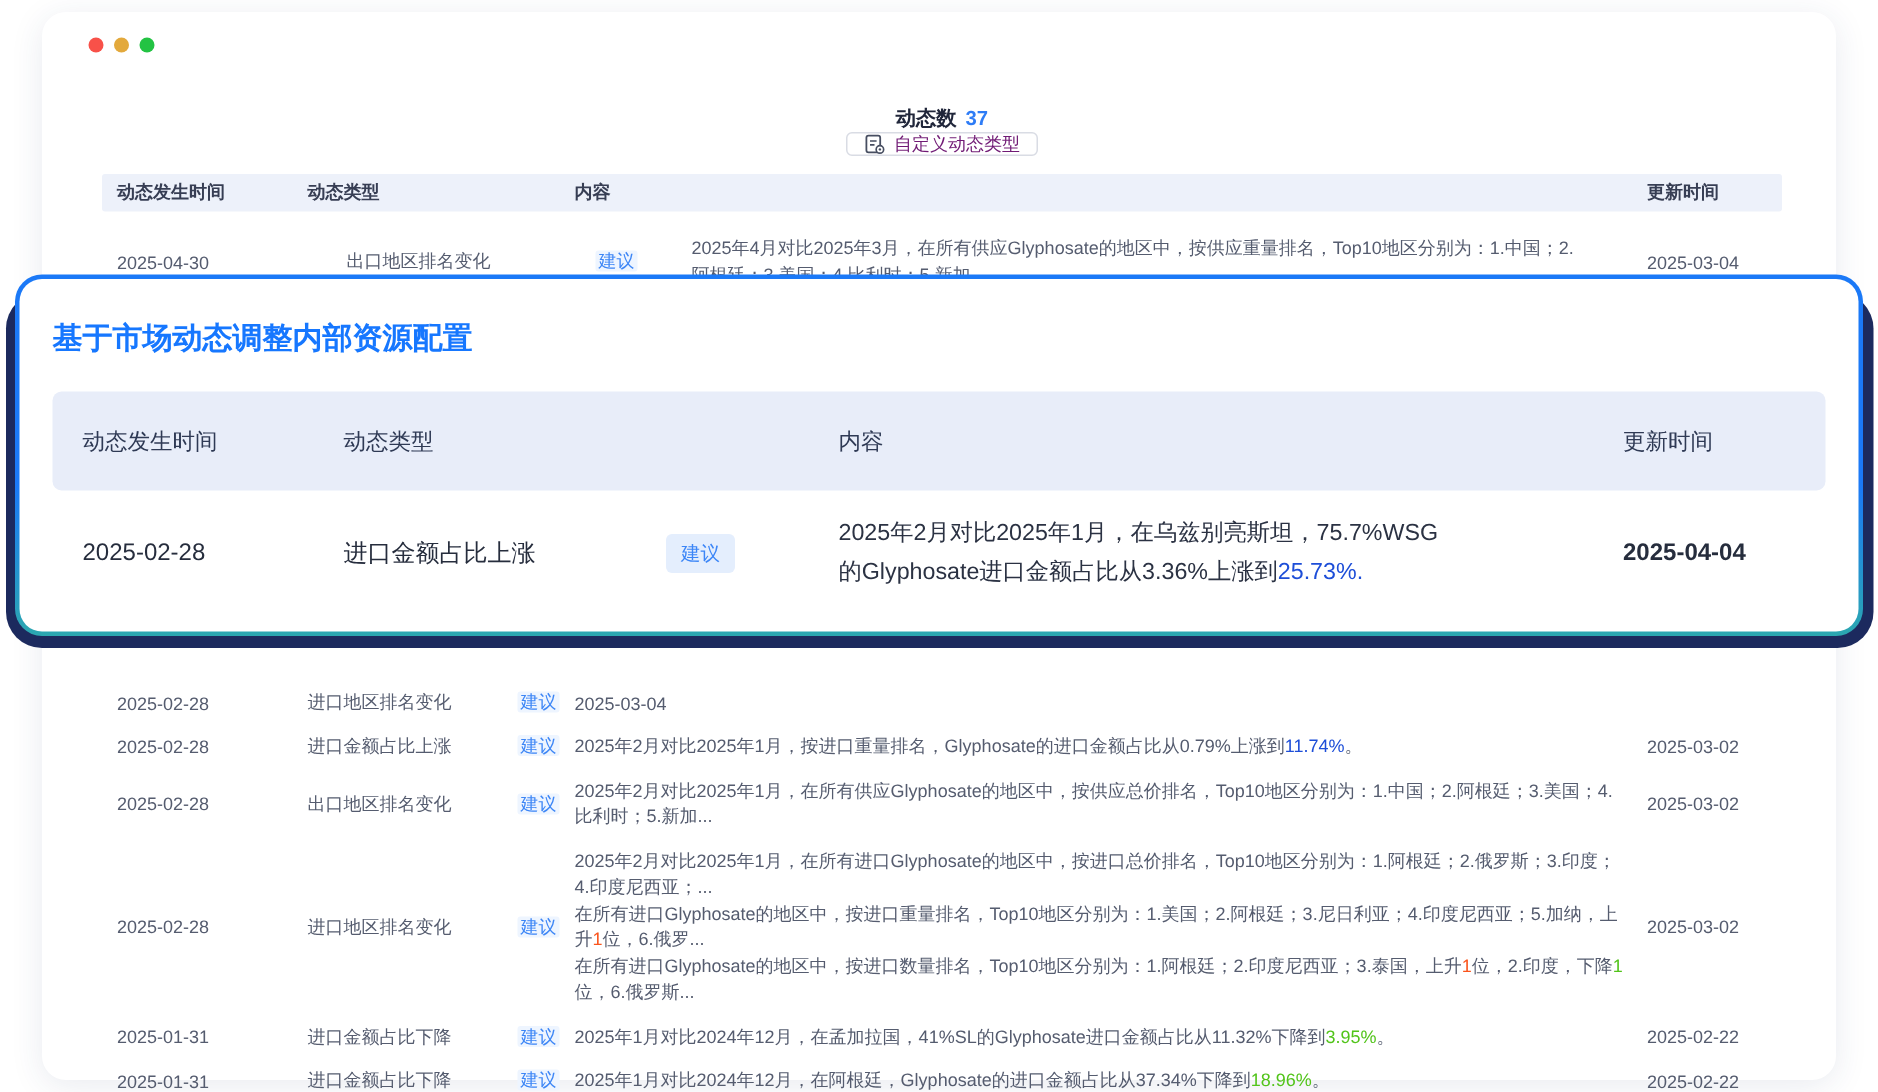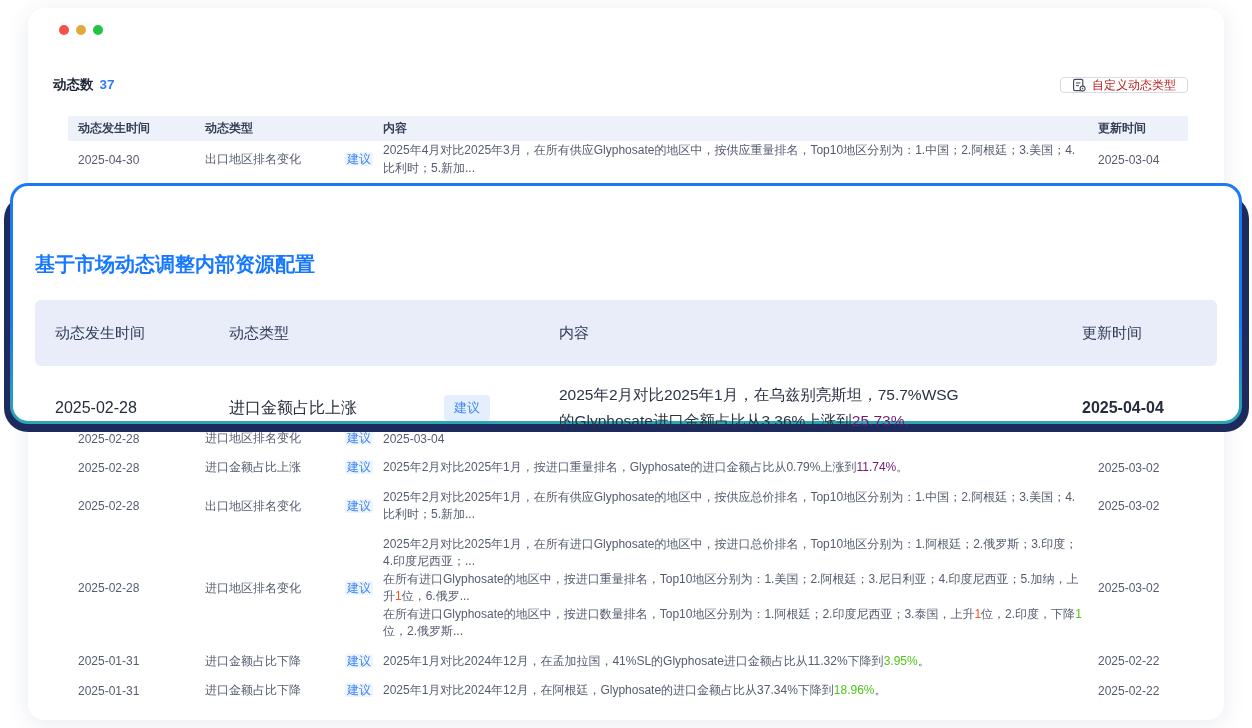--- a/index.html
+++ b/index.html
@@ -7,51 +7,51 @@
   .stage { position:relative; width:1252px; height:728px; }
 
   
   .card { position:absolute; left:28px; top:8px; width:1196px; height:712px;
           background:#fff; border-radius:16px; box-shadow:0 4px 22px rgba(40,60,110,.10); }
   .traffic { position:absolute; left:31px; top:17px; display:flex; gap:7px; }
   .dot { width:10px; height:10px; border-radius:50%; display:inline-block; }
   .dot.red{ background:#f85149; } .dot.yellow{ background:#e3a93c; } .dot.green{ background:#23c343; }
 
   
-  .toolbar { position:absolute; left:25px; right:36px; top:62px; height:30px;
-             display:flex; justify-content:space-between; align-items:center; }
+  .toolbar { position:absolute; left:40px; right:36px; top:62px; height:30px;
+             display:flex; justify-content:space-between; align-items:center;flex-direction:column; }
   .count { font-size:13.5px; font-weight:700; color:#20263a; }
   .count-value { color:#2e7cf6; margin-left:6px; }
   .customize-btn { display:flex; align-items:center; gap:6px; height:16px; padding:0 11px;
                    background:#fff; border:1px solid #d9dce4; border-radius:4px;
-                   font-size:12px; color:#b91c1c; cursor:pointer; font-family:inherit; }
+                   font-size:12px; color:#701a75; cursor:pointer; font-family:inherit; }
   .customize-btn svg { display:block; }
 
   
   .table { position:absolute; left:40px; right:36px; top:108px; }
   .t-head { height:25px; display:flex; align-items:center; background:#edf1fa; border-radius:2px;
             font-size:12px; font-weight:700; color:#373e54; }
   .t-row { display:flex; align-items:center; padding:6px 0; font-size:12px; color:#555c6f; }
-  .t-row.first { padding:1px 0; }
+  .t-row.first { padding:16px 0;gap:26px; }
   .c-time { width:137px; padding-left:10px; }
   .c-type { width:140px; }
   .c-typehead { width:178px; }
   .c-tag { width:38px; }
   .c-content { flex:1; padding-right:14px; line-height:17.5px; }
   .c-updated { width:90px; }
   .tag { color:#3d86f6; background:#eef5ff; border-radius:2px; padding:0 2px; font-size:12px; }
-  .seg-red{ color:#701a75; } .seg-green{ color:#52c41a; } .seg-orange{ color:#fa541c; }
+  .seg-red{ color:#1d4ed8; } .seg-green{ color:#52c41a; } .seg-orange{ color:#fa541c; }
 
   
   .ov-back { position:absolute; left:4px; top:195px; width:1245px; height:237px;
              background:#1c2a5e; border-radius:24px; z-index:5; }
   .ov { position:absolute; left:10px; top:183px; width:1232px; height:241px; border-radius:18px;
         padding:3px; background:linear-gradient(180deg,#1b79f7 0%,#1b79f7 58%,#2ba7b0 100%); z-index:6; }
   .ov-inner { background:#fff; border-radius:15px; height:100%; padding:26px 22px 0; }
-  .ov-title { font-size:20px; font-weight:700; color:#1677ff; margin-bottom:22px;margin-top:39px; }
+  .ov-title { font-size:20px; font-weight:700; color:#1677ff; margin-bottom:22px; }
   .ov-grid { display:grid; grid-template-columns:174px 215px 115px 1fr 115px; padding:0 20px; align-items:center; }
   .ov-head { height:66px; background:#e8edf9; border-radius:6px; font-size:15px; color:#2f3a55; font-weight:500; }
   .ov-row { padding:16px 20px; font-size:16px; color:#262d3d; }
   .ov-tag { display:inline-block; background:#e4eefd; color:#3c86f7; font-size:13px; padding:4px 10px; border-radius:4px; }
   .ov-content { font-size:15.5px; line-height:26px; color:#2b3243; }
   .ov-updated { font-size:16px;font-weight:bold; }
 </style>
 </head>
 <body>
 
@@ -124,21 +124,21 @@
             </div>
             <div class="c-updated">2025-03-02</div>
           </div>
           <div class="t-row">
             <div class="c-time">2025-02-28</div>
             <div class="c-type">进口地区排名变化</div>
             <div class="c-tag"><span class="tag">建议</span></div>
             <div class="c-content">
               <div class="line"><span>2025年2月对比2025年1月，在所有进口Glyphosate的地区中，按进口总价排名，Top10地区分别为：1.阿根廷；2.俄罗斯；3.印度；4.印度尼西亚；...</span></div>
               <div class="line"><span>在所有进口Glyphosate的地区中，按进口重量排名，Top10地区分别为：1.美国；2.阿根廷；3.尼日利亚；4.印度尼西亚；5.加纳，上升</span><span class="seg-orange">1</span><span>位，6.俄罗...</span></div>
-              <div class="line"><span>在所有进口Glyphosate的地区中，按进口数量排名，Top10地区分别为：1.阿根廷；2.印度尼西亚；3.泰国，上升</span><span class="seg-orange">1</span><span>位，2.印度，下降</span><span class="seg-green">1</span><span>位，2.俄罗斯...</span></div>
+              <div class="line"><span>在所有进口Glyphosate的地区中，按进口数量排名，Top10地区分别为：1.阿根廷；2.印度尼西亚；3.泰国，上升</span><span class="seg-orange">1</span><span>位，2.印度，下降</span><span class="seg-green">1</span><span>位，6.俄罗斯...</span></div>
             </div>
             <div class="c-updated">2025-03-02</div>
           </div>
           <div class="t-row">
             <div class="c-time">2025-01-31</div>
             <div class="c-type">进口金额占比下降</div>
             <div class="c-tag"><span class="tag">建议</span></div>
             <div class="c-content">
               <div class="line"><span>2025年1月对比2024年12月，在孟加拉国，41%SL的Glyphosate进口金额占比从11.32%下降到</span><span class="seg-green">3.95%</span><span>。</span></div>
             </div>

